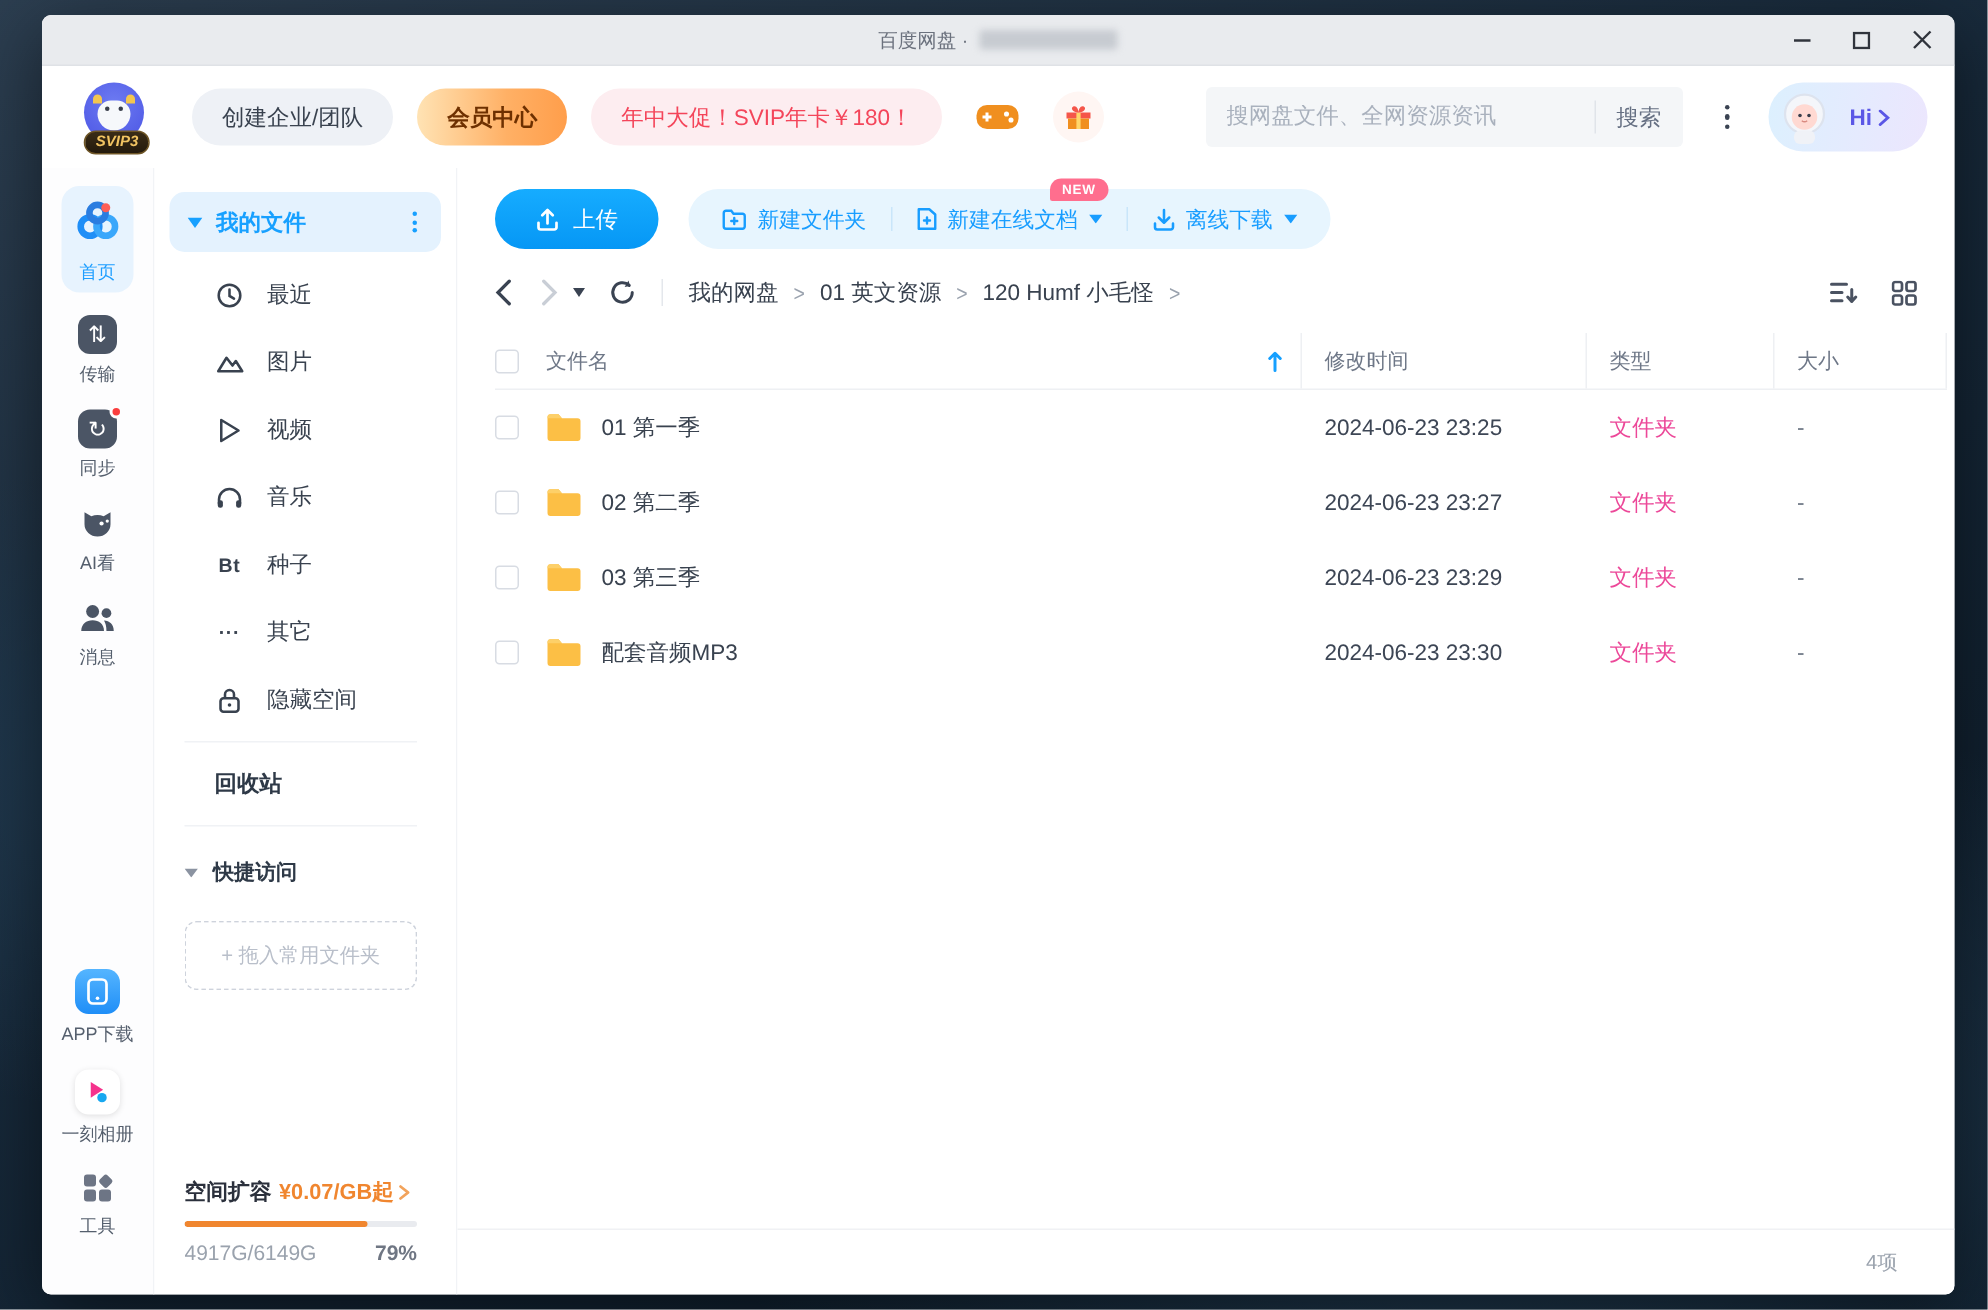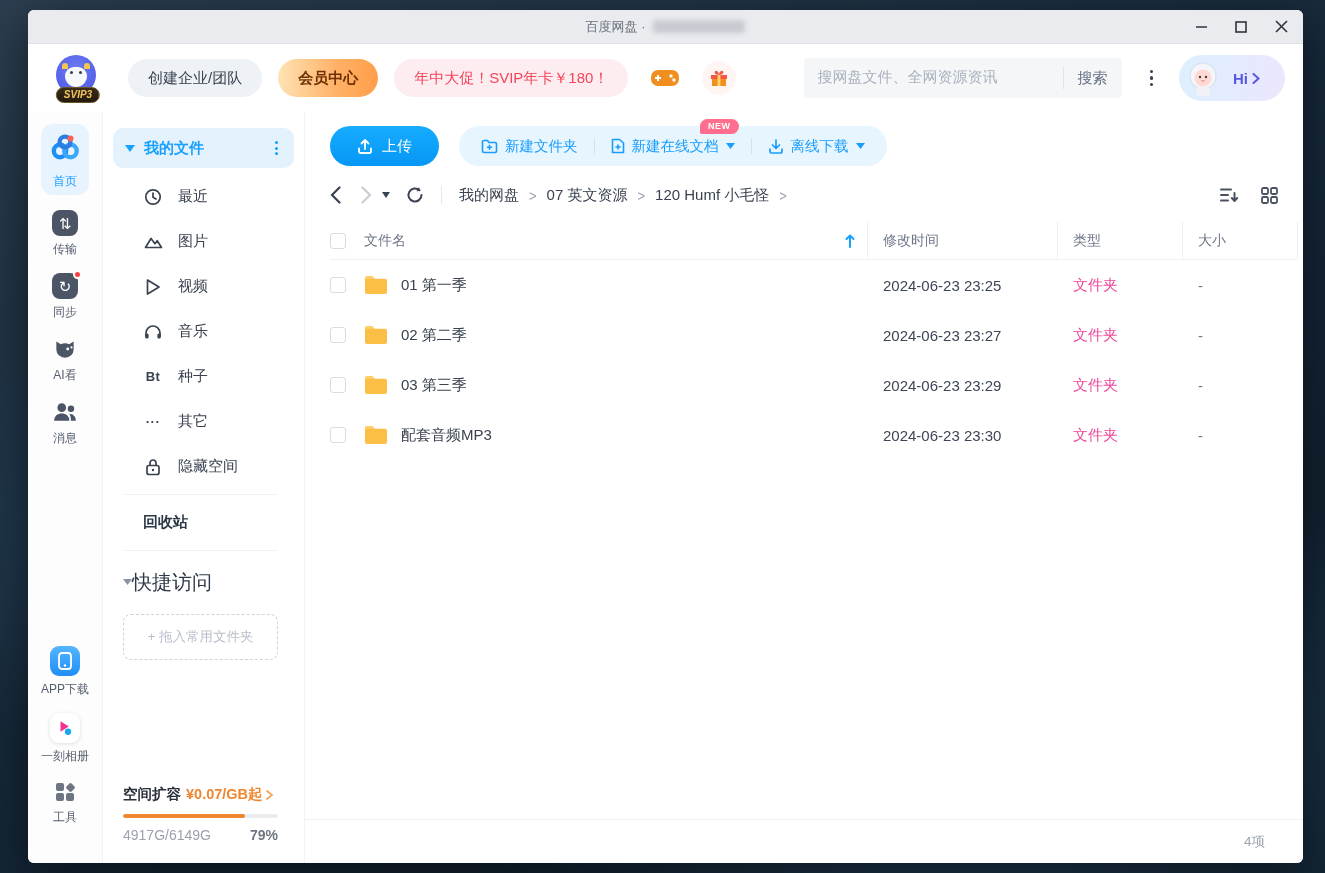--- a/index.html
+++ b/index.html
@@ -84,21 +84,21 @@
   .myfiles .lbl { color:#17a0ff; font-weight:bold; font-size:15px; margin-left:9px; }
   .kebab-blue { margin-left:auto; display:flex; flex-direction:column; gap:2.5px; padding:4px; cursor:pointer; }
   .kebab-blue i { width:3px; height:3px; border-radius:50%; background:#17a0ff; }
   .tree-item { height:45px; display:flex; align-items:center; padding-left:40px; cursor:pointer; }
   .tree-item .t-ico { width:20px; display:flex; justify-content:center; color:#39424f; font-weight:bold; }
   .tree-item .lbl { font-size:15px; color:#39424f; margin-left:15px; }
   .icon-text { font-size:13px; font-weight:bold; color:#39424f; letter-spacing:.5px; }
   .nav-div { height:1px; background:#f0f2f5; margin:5px 26px 5px 20px; }
   .nav-link { height:45px; display:flex; align-items:center; padding-left:40px; font-size:15px; font-weight:600; color:#2e3947; cursor:pointer; }
   .quick-row { margin-top:6px; height:40px; display:flex; align-items:center; padding-left:20px; cursor:pointer; }
-  .quick-row .lbl { font-size:20px; font-weight:normal; color:#2e3947; }
+  .quick-row .lbl { font-size:14px; font-weight:bold; color:#2e3947; margin-left:10px; }
   .drop-box { margin:12px 26px 0 20px; height:46px; border:1.5px dashed #ced3dc; border-radius:8px;
     display:flex; align-items:center; justify-content:center; color:#b9bfca; font-size:13.5px; cursor:pointer; }
   .nav-spacer { flex:1; }
   .storage { padding:0 26px 20px 20px; }
   .storage-line1 { display:flex; align-items:center; cursor:pointer; }
   .storage-line1 .expand { font-size:14.5px; font-weight:bold; color:#2b303c; }
   .storage-line1 .price { font-size:14.5px; font-weight:bold; color:#f0862f; margin-left:5px; }
   .bar-track { margin-top:10px; height:4px; border-radius:2px; background:#e9ebef; overflow:hidden; }
   .bar-fill { height:100%; border-radius:2px; background:#f0862f; }
   .storage-line2 { margin-top:9px; display:flex; align-items:center; }
@@ -474,21 +474,21 @@
         <span class="nav-ico" style="margin-left:16px">
           <svg width="18" height="18" viewBox="0 0 18 18">
               <path d="M15.5 9 a6.5 6.5 0 1 1 -2-4.7" fill="none" stroke="#3a4352" stroke-width="2" stroke-linecap="round"></path>
               <path d="M13 1 L14 4.6 L10.4 5.4 z" fill="#3a4352"></path>
             </svg>
         </span>
         <span class="v-div"></span>
         <div class="crumbs">
           <span class="crumb">我的网盘</span>
           <span class="crumb-sep">&gt;</span>
-          <span class="crumb">07 英文资源</span>
+          <span class="crumb">01 英文资源</span>
           <span class="crumb-sep">&gt;</span>
           <span class="crumb">120 Humf 小毛怪</span>
           <span class="crumb-sep">&gt;</span>
         </div>
         <div class="view-icons">
           <span class="nav-ico">
             <svg width="19" height="16" viewBox="0 0 19 16">
                 <path d="M1 2.5 h10 M1 8 h7 M1 13.5 h7" stroke="#4a5261" stroke-width="2" stroke-linecap="round"></path>
                 <path d="M14.5 6 v8 M11.8 11 l2.7 3 2.7-3" stroke="#4a5261" stroke-width="2" fill="none" stroke-linecap="round" stroke-linejoin="round"></path>
               </svg>

